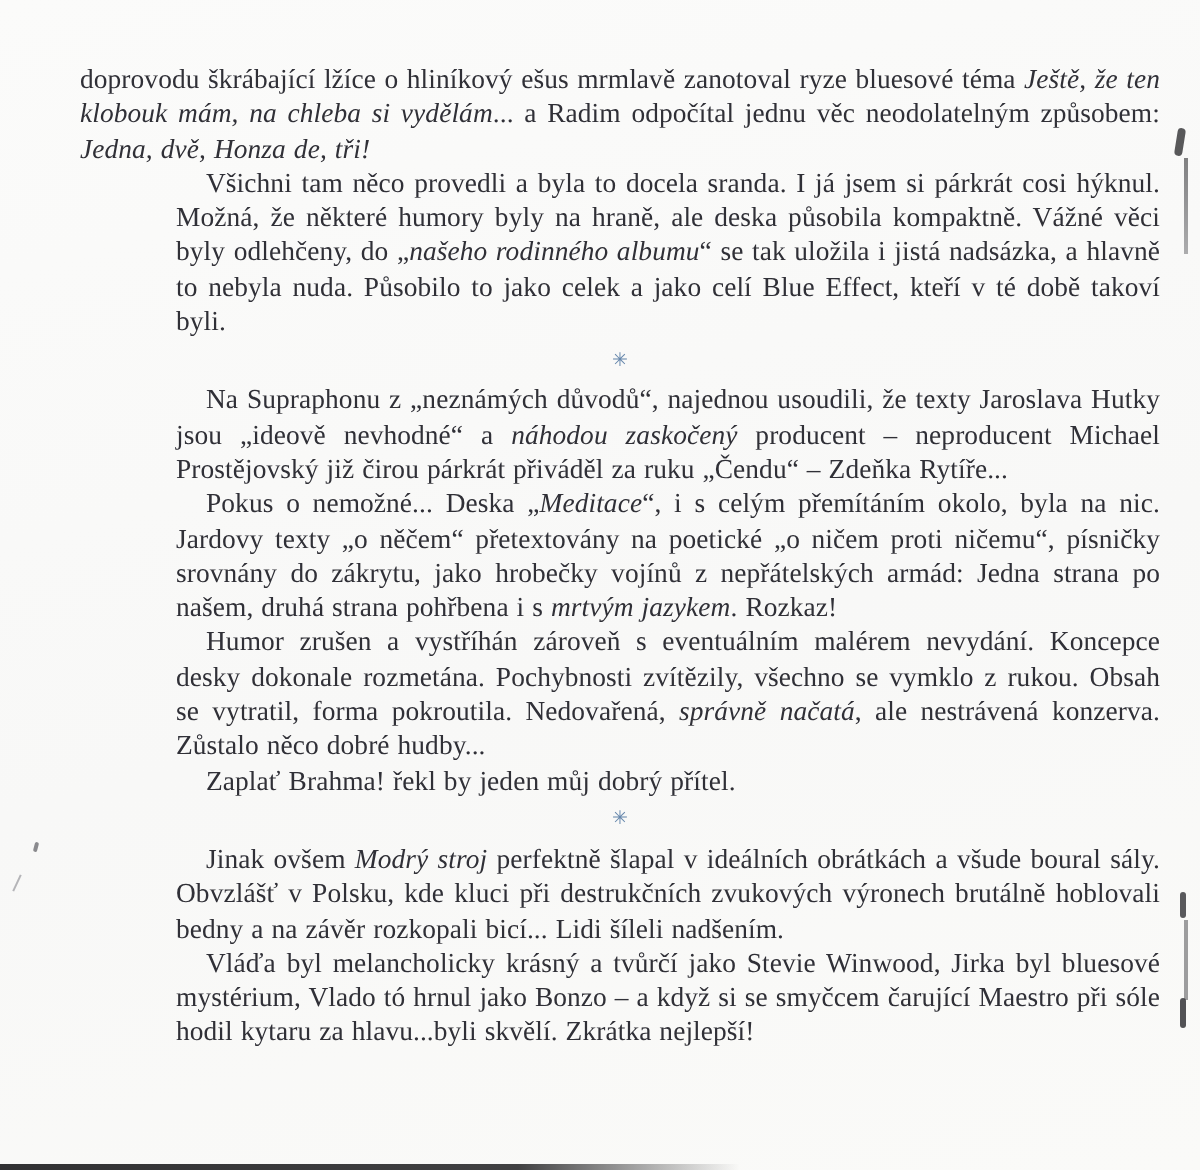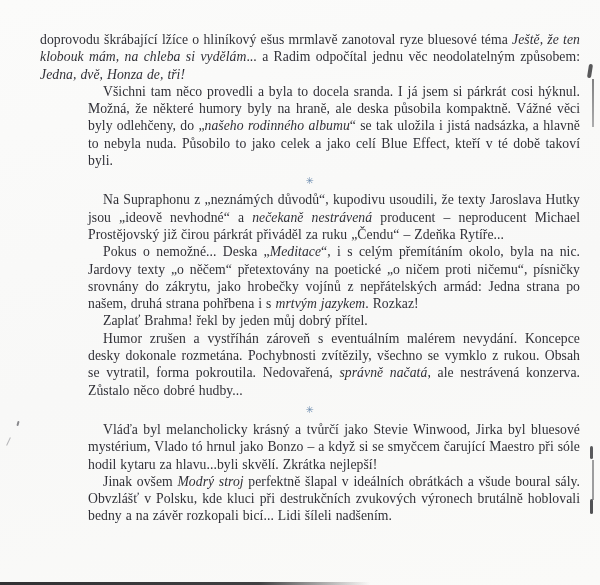--- a/index.html
+++ b/index.html
@@ -50,29 +50,29 @@
 </head>
 <body>
 
 <div class="page" style="color: rgb(48, 48, 55);">
   <div class="text-block">
       <p class="para"><span class="run">doprovodu škrábající lžíce o hliníkový ešus mrmlavě zanotoval ryze bluesové téma </span><span class="run run-i">Ještě, že ten klobouk mám, na chleba si vydělám</span><span class="run">... a Radim odpočítal jednu věc neodolatelným způsobem: </span><span class="run run-i">Jedna, dvě, Honza de, tři!</span></p>
       <p class="para indent"><span class="run">Všichni tam něco provedli a byla to docela sranda. I já jsem si párkrát cosi hýknul. Možná, že některé humory byly na hraně, ale deska působila kompaktně. Vážné věci byly odlehčeny, do „</span><span class="run run-i">našeho rodinného albumu</span><span class="run">“ se tak uložila i jistá nadsázka, a hlavně to nebyla nuda. Působilo to jako celek a jako celí Blue Effect, kteří v té době takoví byli.</span></p>
       <div class="sep">
         <span style="color: rgb(102, 135, 172);">✳</span>
       </div>
-      <p class="para indent"><span class="run">Na Supraphonu z „neznámých důvodů“, kupodivu usoudili, že texty Jaroslava Hutky jsou „ideově nevhodné“ a </span><span class="run run-i">nečekaně nestrávená</span><span class="run"> producent – neproducent Michael Prostějovský již čirou párkrát přiváděl za ruku „Čendu“ – Zdeňka Rytíře...</span></p>
+      <p class="para indent"><span class="run">Na Supraphonu z „neznámých důvodů“, najednou usoudili, že texty Jaroslava Hutky jsou „ideově nevhodné“ a </span><span class="run run-i">náhodou zaskočený</span><span class="run"> producent – neproducent Michael Prostějovský již čirou párkrát přiváděl za ruku „Čendu“ – Zdeňka Rytíře...</span></p>
       <p class="para indent"><span class="run">Pokus o nemožné... Deska „</span><span class="run run-i">Meditace</span><span class="run">“, i s celým přemítáním okolo, byla na nic. Jardovy texty „o něčem“ přetextovány na poetické „o ničem proti ničemu“, písničky srovnány do zákrytu, jako hrobečky vojínů z nepřátelských armád: Jedna strana po našem, druhá strana pohřbena i s </span><span class="run run-i">mrtvým jazykem</span><span class="run">. Rozkaz!</span></p>
+      <p class="para indent"><span class="run">Humor zrušen a vystříhán zároveň s eventuálním malérem nevydání. Koncepce desky dokonale rozmetána. Pochybnosti zvítězily, všechno se vymklo z rukou. Obsah se vytratil, forma pokroutila. Nedovařená, </span><span class="run run-i">správně načatá</span><span class="run">, ale nestrávená konzerva. Zůstalo něco dobré hudby...</span></p>
       <p class="para indent"><span class="run">Zaplať Brahma! řekl by jeden můj dobrý přítel.</span></p>
-      <p class="para indent"><span class="run">Humor zrušen a vystříhán zároveň s eventuálním malérem nevydání. Koncepce desky dokonale rozmetána. Pochybnosti zvítězily, všechno se vymklo z rukou. Obsah se vytratil, forma pokroutila. Nedovařená, </span><span class="run run-i">správně načatá</span><span class="run">, ale nestrávená konzerva. Zůstalo něco dobré hudby...</span></p>
       <div class="sep">
         <span style="color: rgb(102, 135, 172);">✳</span>
       </div>
+      <p class="para indent"><span class="run">Jinak ovšem </span><span class="run run-i">Modrý stroj</span><span class="run"> perfektně šlapal v ideálních obrátkách a všude boural sály. Obvzlášť v Polsku, kde kluci při destrukčních zvukových výronech brutálně hoblovali bedny a na závěr rozkopali bicí... Lidi šíleli nadšením.</span></p>
       <p class="para indent"><span class="run">Vláďa byl melancholicky krásný a tvůrčí jako Stevie Winwood, Jirka byl bluesové mystérium, Vlado tó hrnul jako Bonzo – a když si se smyčcem čarující Maestro při sóle hodil kytaru za hlavu...byli skvělí. Zkrátka nejlepší!</span></p>
-      <p class="para indent"><span class="run">Jinak ovšem </span><span class="run run-i">Modrý stroj</span><span class="run"> perfektně šlapal v ideálních obrátkách a všude boural sály. Obvzlášť v Polsku, kde kluci při destrukčních zvukových výronech brutálně hoblovali bedny a na závěr rozkopali bicí... Lidi šíleli nadšením.</span></p>
     </div>
 
   <div class="art art-r-hook"></div>
   <div class="art art-r-line1"></div>
   <div class="art art-r-blob1"></div>
   <div class="art art-r-line2"></div>
   <div class="art art-r-blob2"></div>
   <div class="art art-l-speck"></div>
   <div class="art art-l-slash"></div>
   <div class="art art-bottom"></div>

